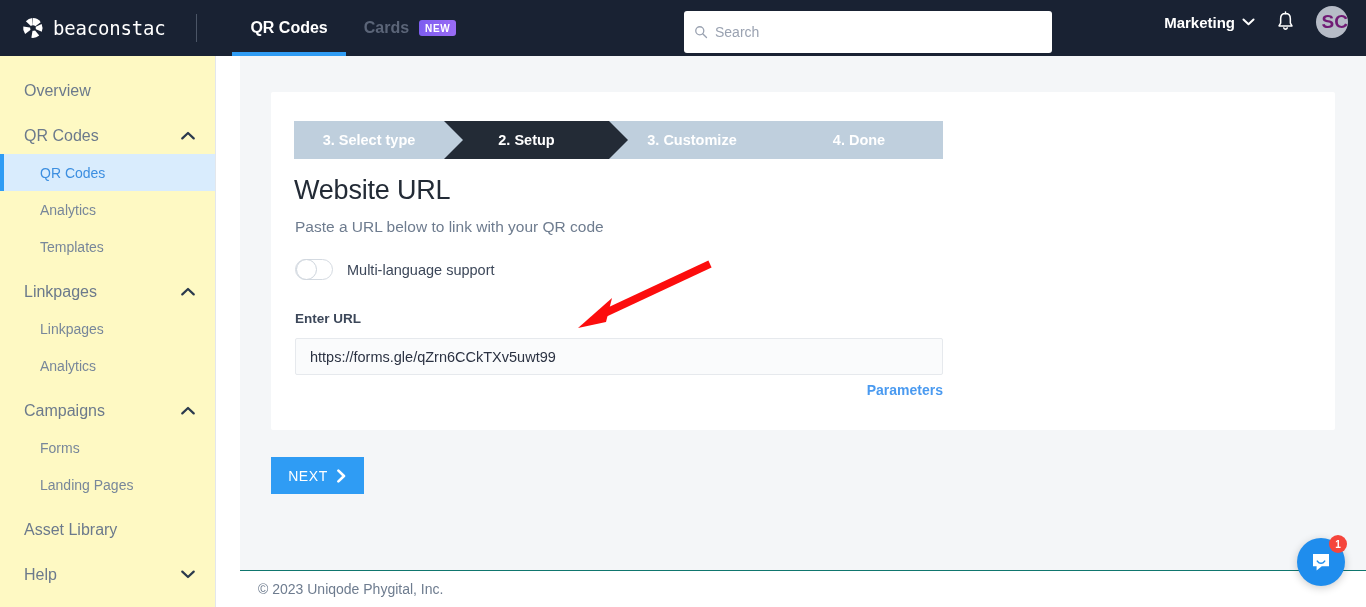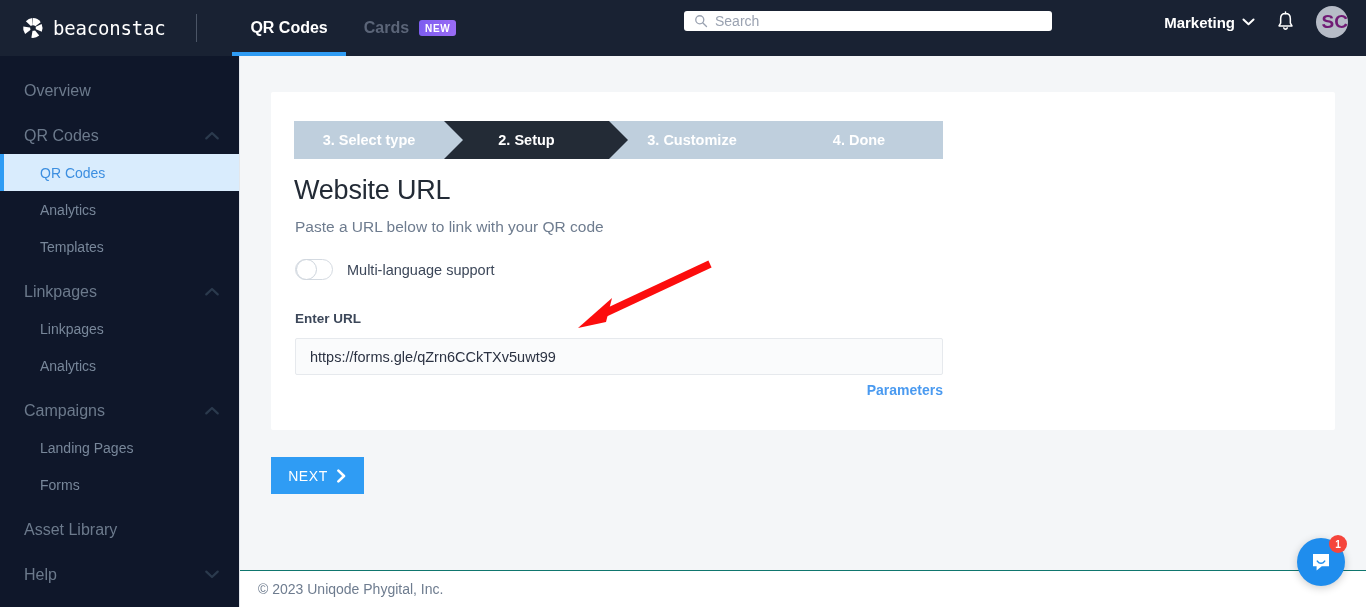--- a/index.html
+++ b/index.html
@@ -76,21 +76,21 @@
     font-size: 10px;
     font-weight: 700;
     letter-spacing: 0.6px;
     padding: 3px 6px 2px 6px;
     border-radius: 3px;
     vertical-align: middle;
   }
   .search-wrap {
     position: absolute;
     left: 684px; top: 11px;
-    width: 368px; height: 20px;
+    width: 368px; height: 42px;
     background: #ffffff;
     border-radius: 3px;
     display: flex;
     align-items: center;
     padding: 0 10px;
   }
   .search-input {
     border: 0;
     outline: 0;
     flex: 1;
@@ -128,23 +128,23 @@
     display: flex;
     align-items: center;
     justify-content: flex-end;
     cursor: pointer;
   }
 
   
   .sidebar {
     position: absolute;
     top: 56px; left: 0;
-    width: 240px;
+    width: 216px;
     height: 551px;
-    background: #0f172a;
+    background: #fef9c3;
     border-right: 1px solid #e3e7ec;
     padding-top: 16px;
     z-index: 30;
   }
   .side-row {
     position: relative;
     display: flex;
     align-items: center;
     justify-content: space-between;
     height: 37px;
@@ -464,24 +464,24 @@
   </div>
   <div class="spacer-8"></div>
 
   <div class="side-row top">
     <span class="side-label">Campaigns</span>
     <svg class="caret" viewBox="0 0 14 9">
       <path d="M1.3 7.4 L7 2 L12.7 7.4" fill="none" stroke="#2b3a4d" stroke-width="2.2" stroke-linecap="round" stroke-linejoin="round"></path>
     </svg>
   </div>
   <div class="side-row sub">
+    <span class="side-label">Forms</span>
+  </div>
+  <div class="side-row sub">
     <span class="side-label">Landing Pages</span>
-  </div>
-  <div class="side-row sub">
-    <span class="side-label">Forms</span>
   </div>
   <div class="spacer-8"></div>
 
   <div class="side-row top">
     <span class="side-label">Asset Library</span>
   </div>
   <div class="spacer-8"></div>
 
   <div class="side-row top">
     <span class="side-label">Help</span>

